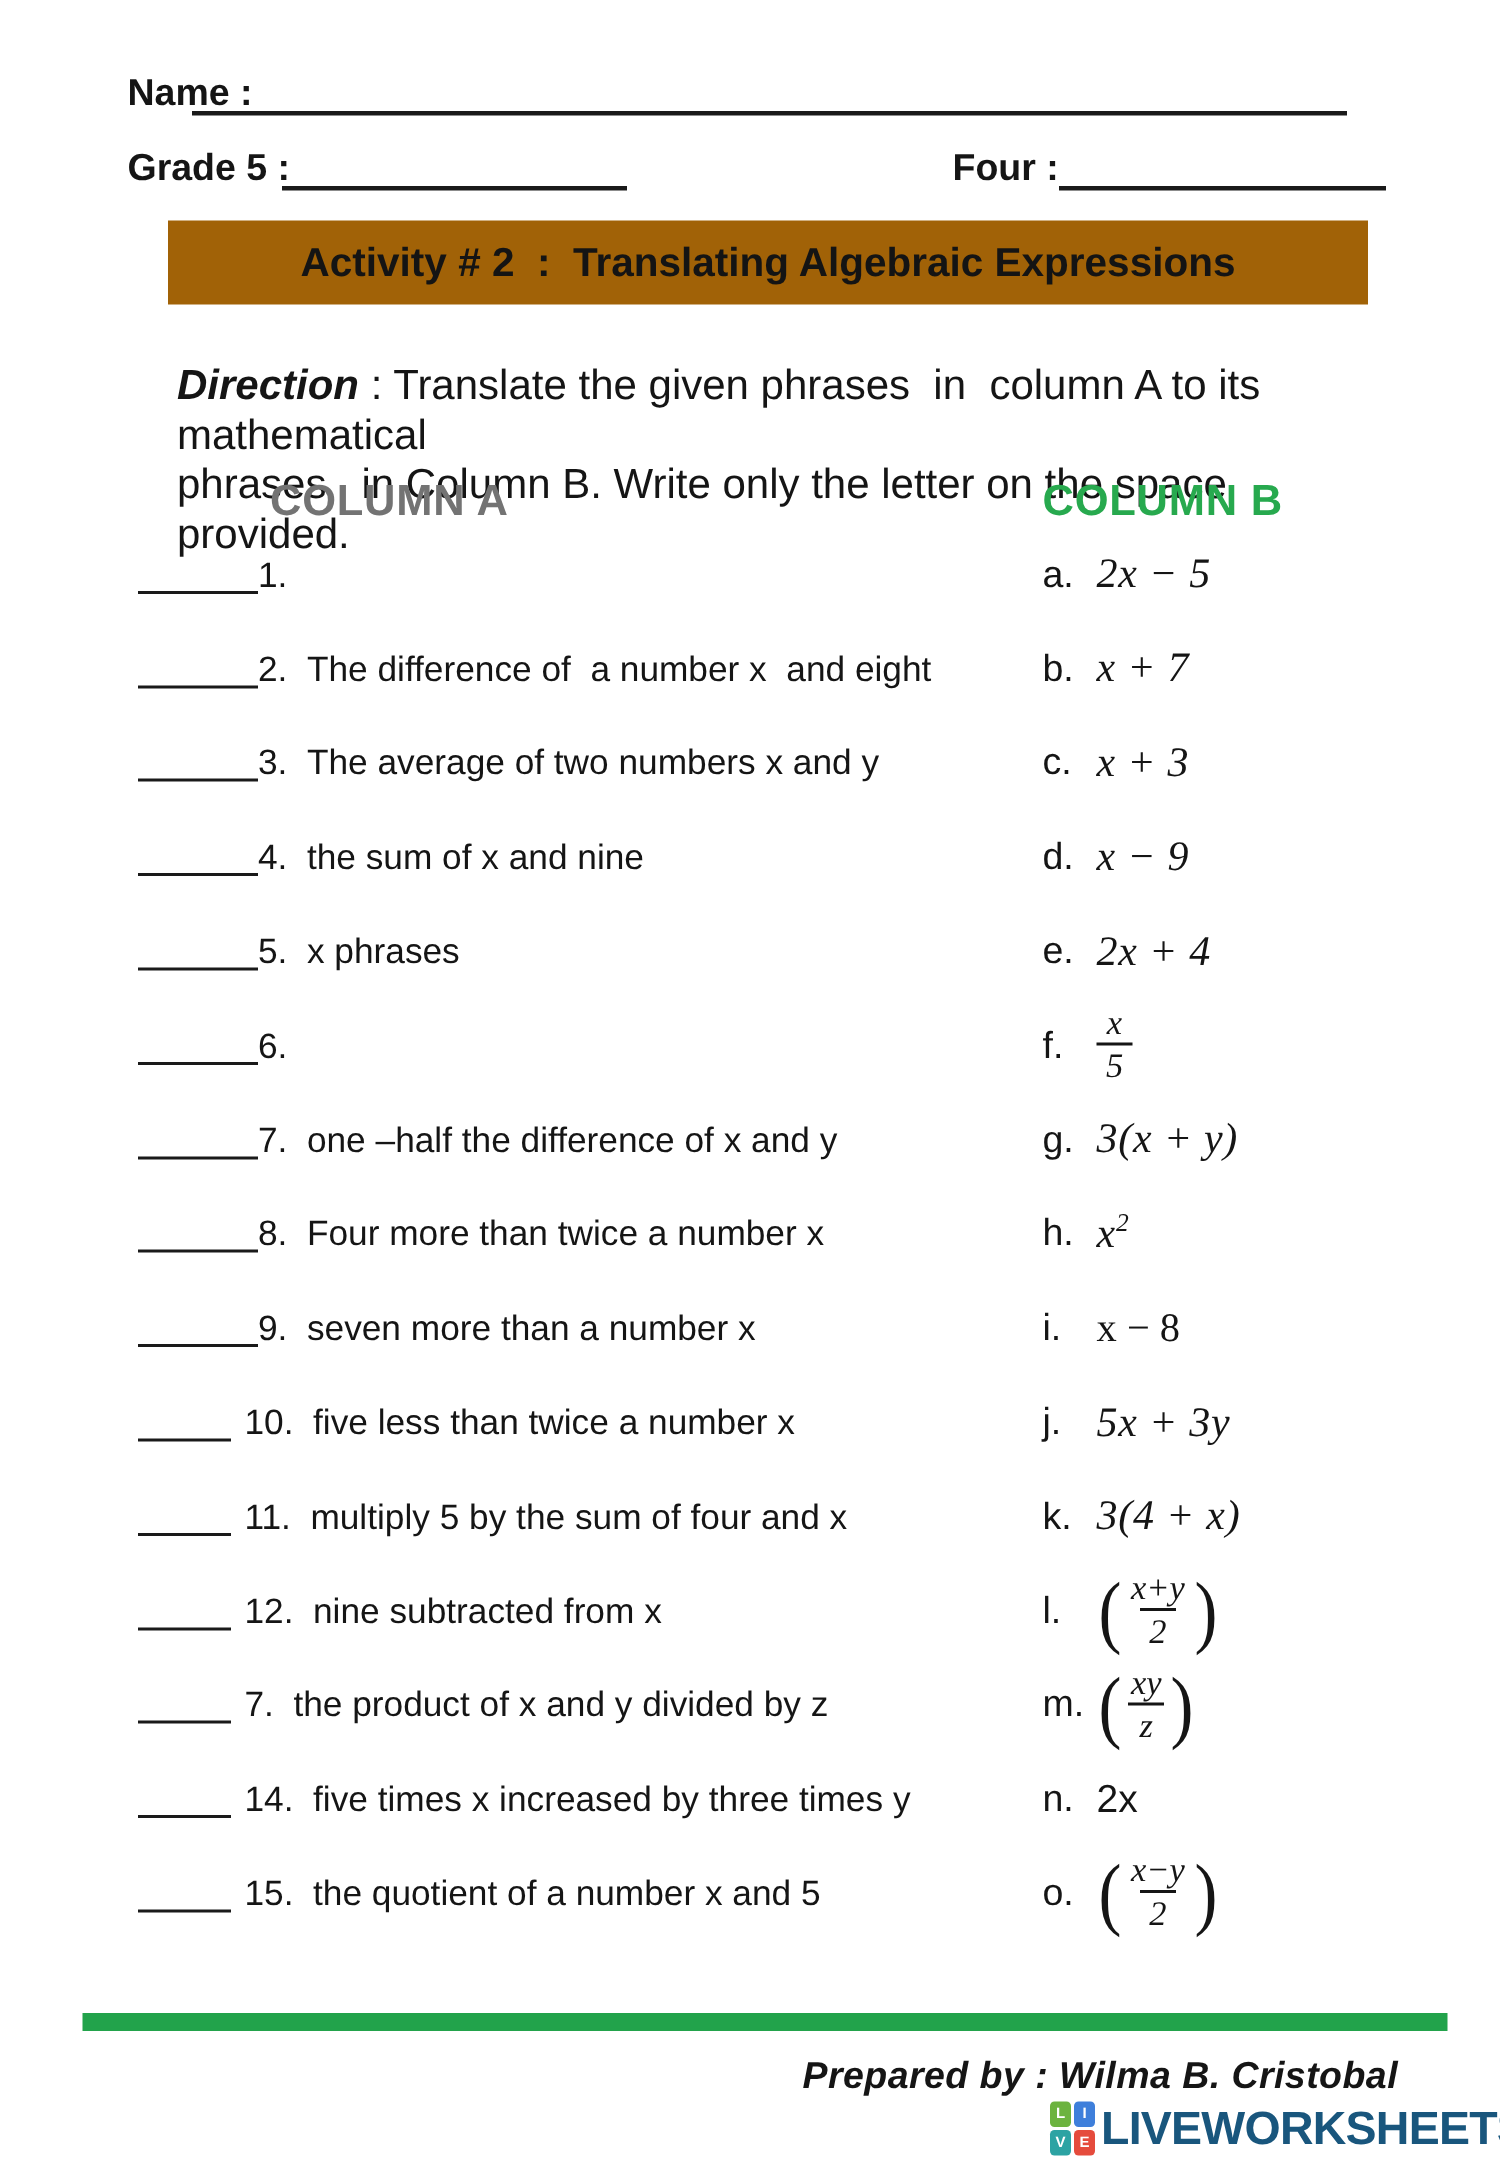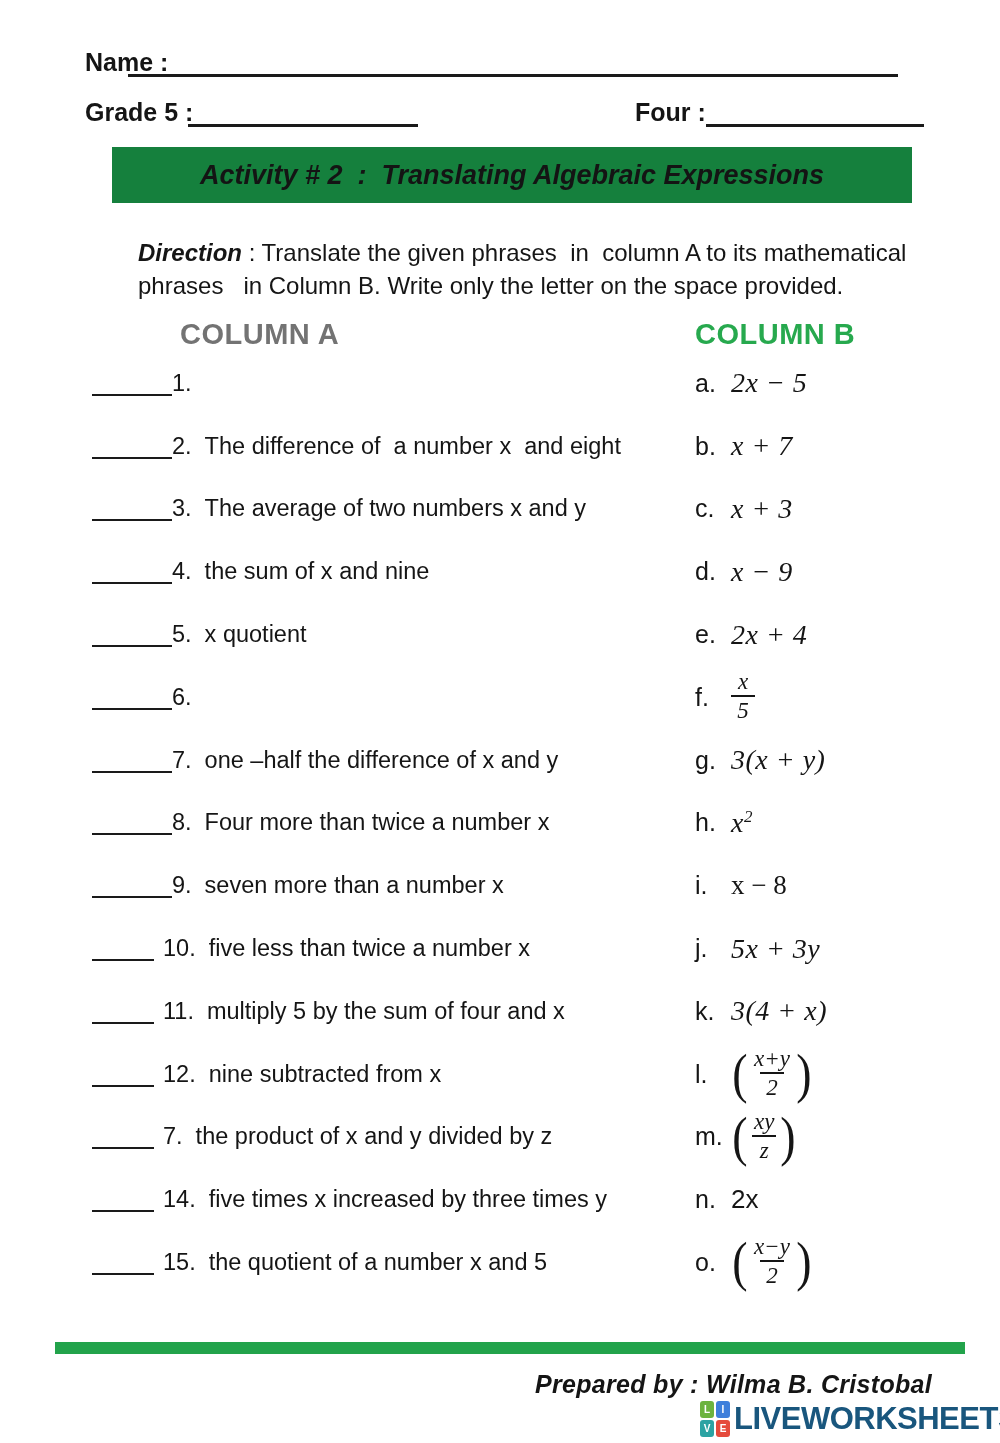--- a/index.html
+++ b/index.html
@@ -10,21 +10,21 @@
   .hdr-label{position:absolute;font-weight:700;font-size:25px;}
   .fill-line{position:absolute;border-bottom:3px solid #1a1a1a;height:1px;}
 
   
   .banner{position:absolute;left:112px;top:147px;width:800px;height:56px;
           display:flex;align-items:center;justify-content:center;}
   .banner h1{margin:0;font-size:27px;font-weight:700;color:#141414;white-space:pre;}
 
   
   .direction{position:absolute;left:118px;top:212px;width:800px;
-             font-size:24px;line-height:33px;margin-left:20px;}
+             font-size:28px;line-height:33px;}
   .dir-line{display:block;white-space:pre-wrap;}
   .dir-bold{font-weight:700;font-style:italic;}
 
   
   .col-hdr{position:absolute;top:318px;font-size:29px;font-weight:700;letter-spacing:0.5px;}
   #hdr-a{left:180px;}
   #hdr-b{left:695px;}
 
   
   .col-wrap{position:absolute;top:352px;}
@@ -69,21 +69,21 @@
 
   <span class="hdr-label" style="left:85px;top:48px;">Name :</span>
   <span class="fill-line" style="left:128px;top:73px;width:770px;"></span>
 
   <span class="hdr-label" style="left:85px;top:98px;">Grade 5 :</span>
   <span class="fill-line" style="left:188px;top:123px;width:230px;"></span>
 
   <span class="hdr-label" style="left:635px;top:98px;">Four :</span>
   <span class="fill-line" style="left:706px;top:123px;width:218px;"></span>
 
-  <div class="banner" id="banner" style="background: #15803d; font-style: italic;">
+  <div class="banner" id="banner" style="background: #a16207;">
     <h1>Activity # 2  :  Translating Algebraic Expressions</h1>
   </div>
 
   <p class="direction">
     <span class="dir-line"><b class="dir-bold">Direction</b><span> : Translate the given phrases  in  column A to its mathematical</span></span>
     <span class="dir-line">phrases   in Column B. Write only the letter on the space provided.</span>
   </p>
 
   <div class="col-hdr" id="hdr-a" style="color: #737373;">COLUMN A</div>
   <div class="col-hdr" id="hdr-b" style="color: rgb(39, 169, 78);">COLUMN B</div>
@@ -104,21 +104,21 @@
         <span class="txt">The average of two numbers x and y</span>
       </div>
       <div class="arow">
         <span class="blank"></span>
         <span class="num">4.</span>
         <span class="txt">the sum of x and nine</span>
       </div>
       <div class="arow">
         <span class="blank"></span>
         <span class="num">5.</span>
-        <span class="txt">x quotient</span>
+        <span class="txt">x phrases</span>
       </div>
       <div class="arow">
         <span class="blank"></span>
         <span class="num">6.</span>
       </div>
       <div class="arow">
         <span class="blank"></span>
         <span class="num">7.</span>
         <span class="txt">one –half the difference of x and y</span>
       </div>

